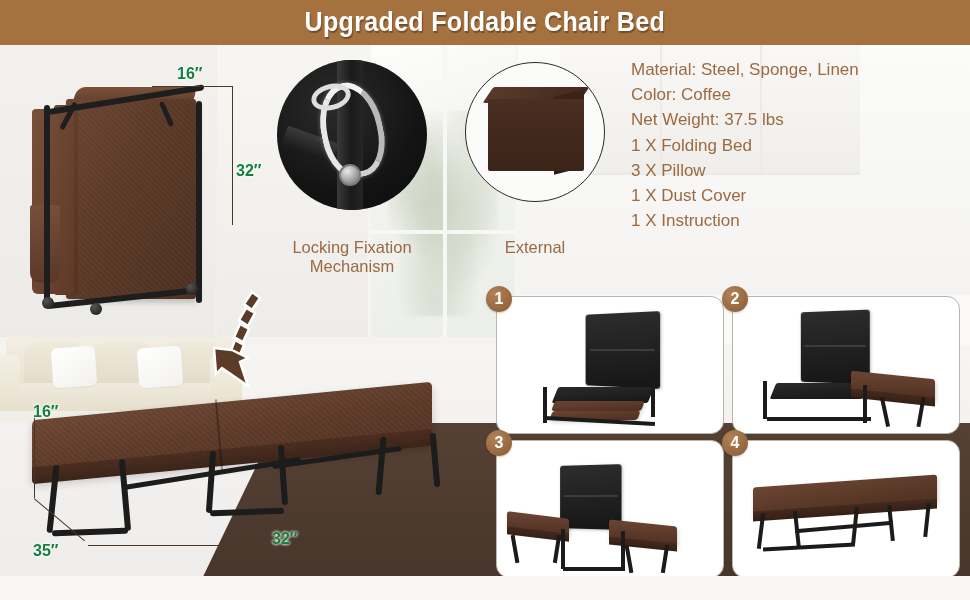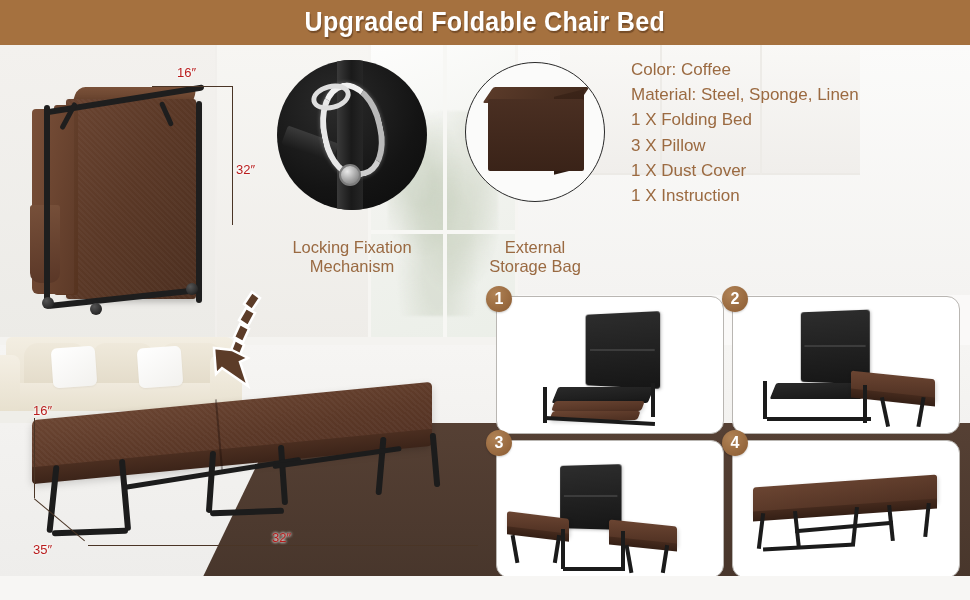--- a/index.html
+++ b/index.html
@@ -115,21 +115,21 @@
   }
   .fold-pocket {
     position:absolute; left:16px; top:148px; width:30px; height:78px;
     background:linear-gradient(170deg,#77503a,#5a3727); border-radius:3px 3px 10px 10px;
   }
   .frame-bar { position:absolute; background:#1e1e1e; border-radius:3px; }
   .caster { position:absolute; width:12px; height:12px; border-radius:50%;
     background:radial-gradient(circle at 35% 30%,#555,#151515); }
 
   
-  .dim-label { position:absolute; color:#b91c1c; font-weight:normal; font-size:13px; white-space:nowrap;
+  .dim-label { position:absolute; color:#15803d; font-weight:bold; font-size:16px; white-space:nowrap;
     text-shadow:0 0 3px #fff,0 0 3px #fff; }
   .dim-line { position:absolute; background:#4a3526; }
   .dim-line.h { height:1.4px; }
   .dim-line.v { width:1.4px; }
 
   
   .circle-detail { position:absolute; border-radius:50%; overflow:hidden; }
   .circ-lock {
     left:277px; top:60px; width:150px; height:150px;
     background:radial-gradient(circle at 38% 30%,#2b2b2b 0%,#141414 60%,#0b0b0b 100%);
@@ -302,26 +302,26 @@
     <div>Mechanism</div>
   </div>
 
   <div class="circle-detail circ-bag">
     <div class="bag-top"></div>
     <div class="bag-side"></div>
     <div class="bag-box"></div>
   </div>
   <div class="circ-caption cap-bag">
     <div>External</div>
-    <div>Storage Bag</div>
   </div>
 
   <div class="specs">
+    <div>Material: Steel, Sponge, Linen</div>
     <div>Color: Coffee</div>
-    <div>Material: Steel, Sponge, Linen</div>
+    <div>Net Weight: 37.5 lbs</div>
     <div>1 X Folding Bed</div>
     <div>3 X Pillow</div>
     <div>1 X Dust Cover</div>
     <div>1 X Instruction</div>
   </div>
 
   <div class="curve-arrow">
     <svg width="72" height="105" viewBox="0 0 72 105">
       <g stroke="#ffffff" stroke-width="2.5" fill="#5c3c28">
         <path d="M60 4 L68 10 L60 22 L52 16 Z"></path>

